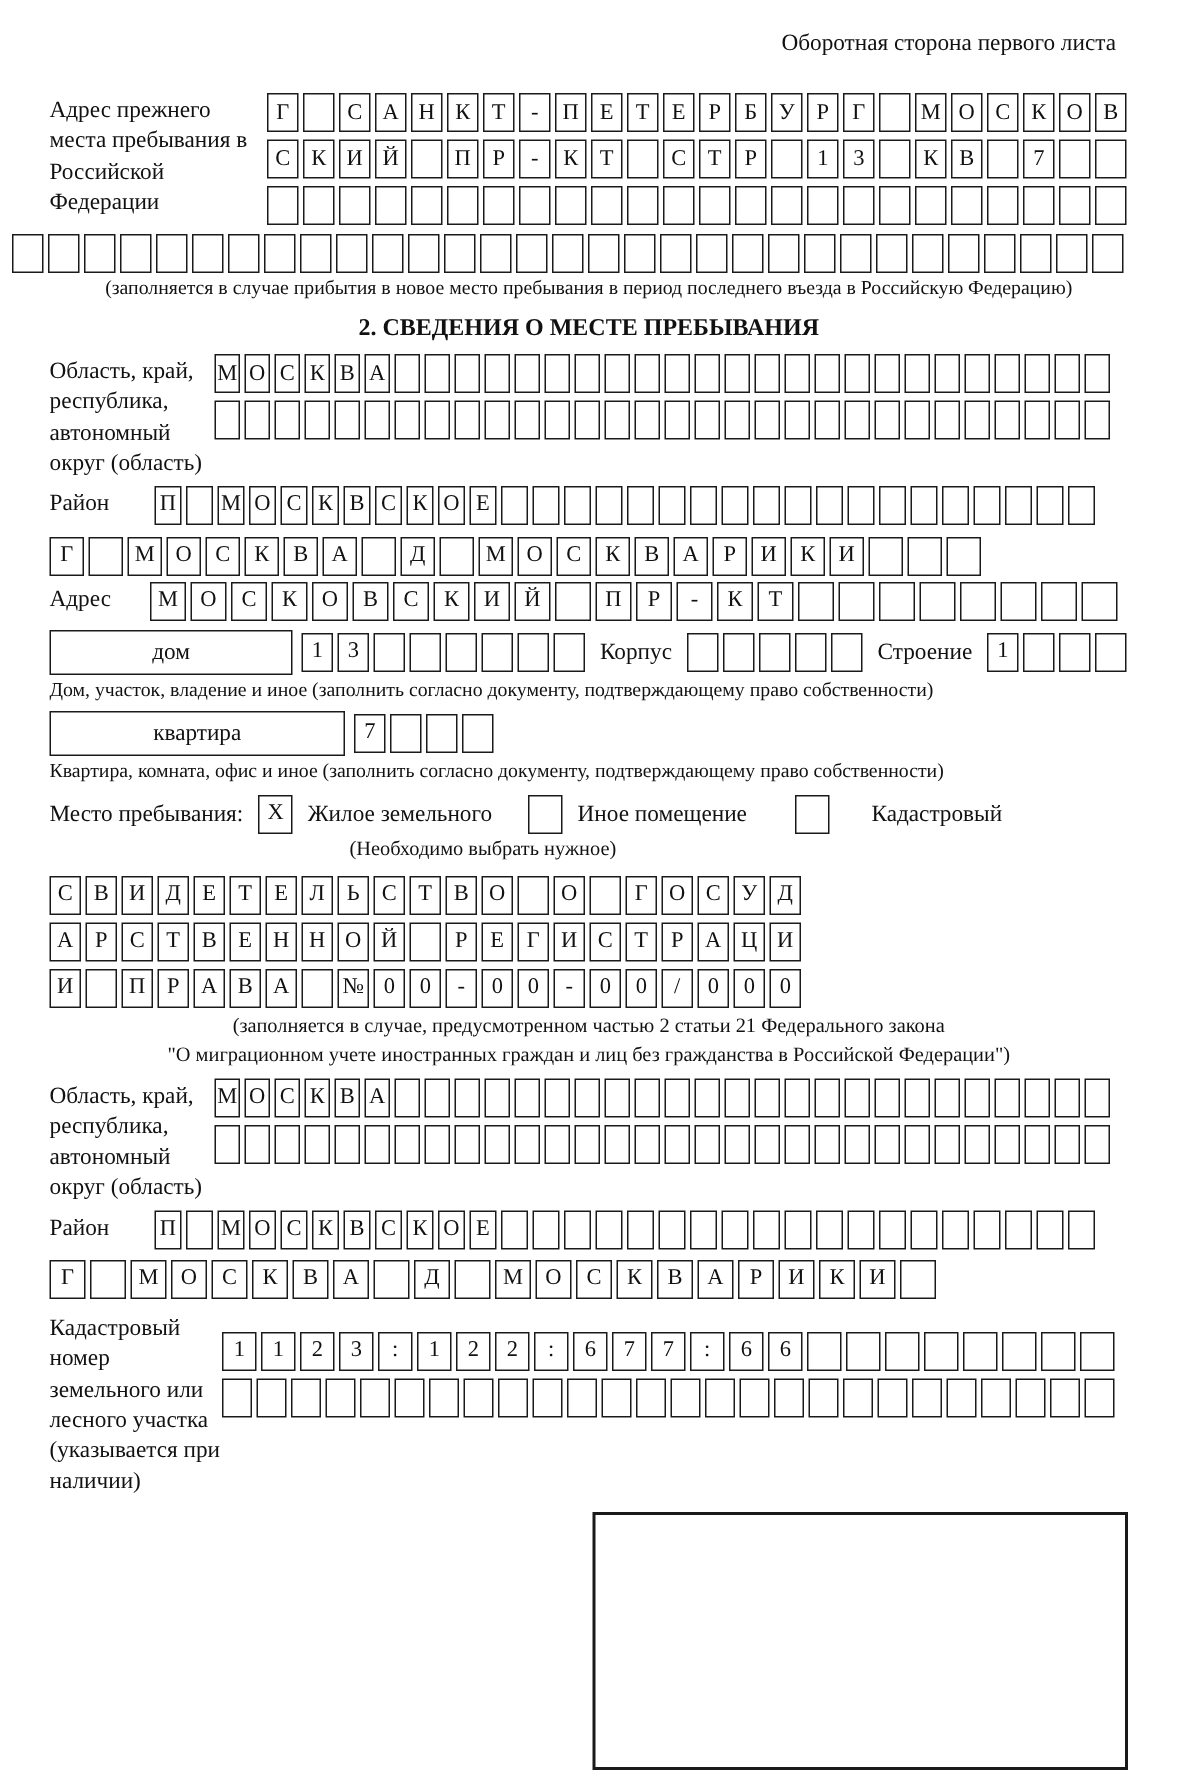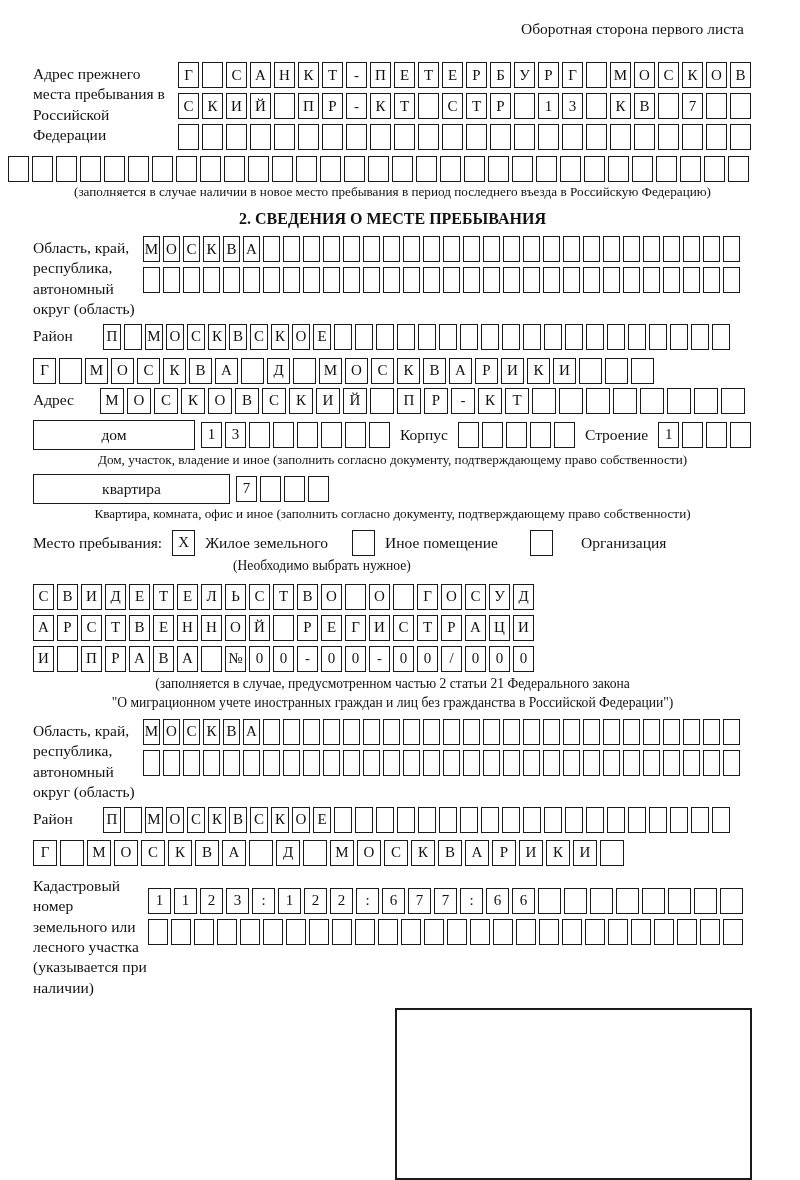--- a/index.html
+++ b/index.html
@@ -4,21 +4,21 @@
 <style>
   html,body{margin:0;padding:0;background:#ffffff;}
   body{width:800px;height:1180px;font-family:"Liberation Serif","DejaVu Serif",serif;color:#111;overflow:hidden;}
   .page{padding:20px 48px 0 33px;box-sizing:border-box;width:800px;}
   .top-note{text-align:right;font-size:15.5px;padding-right:8px;margin-bottom:24px;}
   .field{display:flex;align-items:flex-start;margin-bottom:4px;}
   .flabel{font-size:15.5px;line-height:1.32;flex:0 0 auto;padding-top:2px;}
   .rows{display:flex;flex-direction:column;gap:5px;}
   .cellrow{display:flex;gap:3px;}
   .cell{box-sizing:border-box;border:1.6px solid #1a1a1a;height:26px;display:flex;align-items:center;justify-content:center;font-size:15px;background:#fff;flex:0 0 auto;}
-  .note{font-size:13.2px;margin:2px 0 6px 0;text-align:center;}
+  .note{font-size:13.2px;margin:2px 0 6px 0;}
   .note.center{text-align:center;margin-left:-25px;width:769px;}
   .sec-title{text-align:center;font-weight:bold;font-size:16px;margin:10px 0 8px 0;}
   .sub-title{text-align:center;font-weight:bold;font-size:15.5px;margin:16px 0 6px 0;}
   .sub-note{text-align:center;font-size:13.6px;margin:0 0 3px 0;}
   .houserow{display:flex;align-items:center;gap:6px;margin:6px 0 2px 0;}
   .namedbox{box-sizing:border-box;border:1.8px solid #1a1a1a;height:30px;display:flex;align-items:center;justify-content:center;font-size:15.5px;}
   .inline-label{font-size:15.5px;padding:0 4px;}
   .stayrow{display:flex;align-items:center;gap:10px;margin:8px 0 2px 0;font-size:15.5px;}
   .checkbox{box-sizing:border-box;border:1.8px solid #1a1a1a;width:23px;height:26px;display:flex;align-items:center;justify-content:center;font-size:15px;flex:0 0 auto;}
   .stay-note{font-size:13.6px;margin:2px 0 10px 200px;}
@@ -141,21 +141,21 @@
       <div class="cell" style="width: 21px;"></div>
       <div class="cell" style="width: 21px;"></div>
       <div class="cell" style="width: 21px;"></div>
       <div class="cell" style="width: 21px;"></div>
       <div class="cell" style="width: 21px;"></div>
       <div class="cell" style="width: 21px;"></div>
       <div class="cell" style="width: 21px;"></div>
       <div class="cell" style="width: 21px;"></div>
       <div class="cell" style="width: 21px;"></div>
     </div>
-  <div class="note center">(заполняется в случае наличии в новое место пребывания в период последнего въезда в Российскую Федерацию)</div>
+  <div class="note center">(заполняется в случае прибытия в новое место пребывания в период последнего въезда в Российскую Федерацию)</div>
 
   <div class="sec-title">2. СВЕДЕНИЯ О МЕСТЕ ПРЕБЫВАНИЯ</div>
 
   <div class="field">
     <div class="flabel" style="width:110px">Область, край, республика, автономный округ (область)</div>
     <div class="rows">
       <div class="cellrow">
           <div class="cell" style="width: 17px;">М</div>
           <div class="cell" style="width: 17px;">О</div>
           <div class="cell" style="width: 17px;">С</div>
@@ -358,21 +358,21 @@
   </div>
   <div class="note">Квартира, комната, офис и иное (заполнить согласно документу, подтверждающему право собственности)</div>
 
   <div class="stayrow">
     <span>Место пребывания:</span>
     <span class="checkbox">X</span>
     <span>Жилое земельного</span>
     <span class="checkbox" style="margin-left:14px"></span>
     <span>Иное помещение</span>
     <span class="checkbox" style="margin-left:22px"></span>
-    <span style="margin-left:18px">Организация</span>
+    <span style="margin-left:18px">Кадастровый</span>
   </div>
   <div class="stay-note">(Необходимо выбрать нужное)</div>
 
   <div class="field">
     <div class="rows">
       <div class="cellrow">
           <div class="cell" style="width: 21px;">С</div>
           <div class="cell" style="width: 21px;">В</div>
           <div class="cell" style="width: 21px;">И</div>
           <div class="cell" style="width: 21px;">Д</div>

